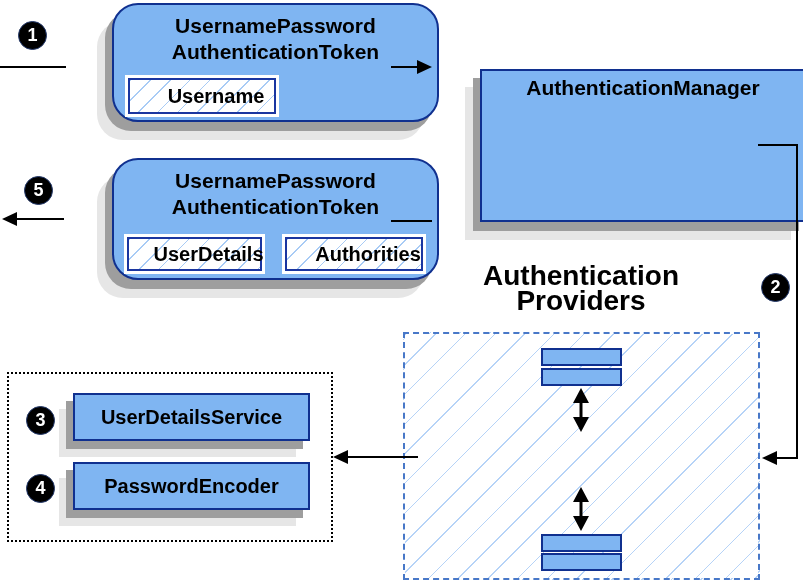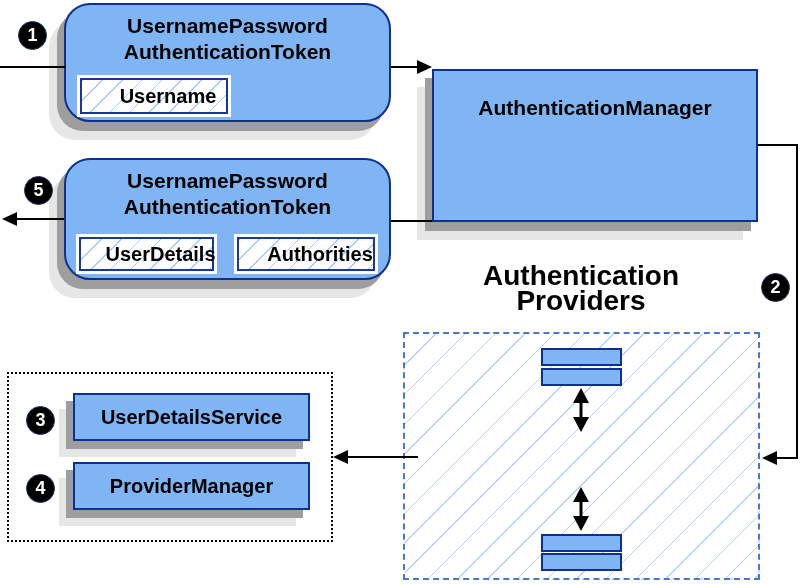--- a/index.html
+++ b/index.html
@@ -6,21 +6,21 @@
   .canvas{
     position:relative;width:803px;height:584px;overflow:hidden;background:#fff;
     font-family:"Liberation Sans",sans-serif;color:#000;
   }
   
   .node{
     position:absolute;box-sizing:border-box;
     background:#7FB5F2;border:2px solid #10308F;
     z-index:3;
   }
-  .big-shadow{box-shadow:-7px 9px 0 0 #9E9E9E,-15px 18px 0 0 #E6E6E6;}
+  .big-shadow{box-shadow:-7px 9px 0 0 #9E9E9E,-15px 18px 0 0 #E6E6E6;margin-left:48px;}
   .rounded{border-radius:26px;}
   .node-title{
     position:absolute;left:0;right:0;top:8px;text-align:center;
     font-weight:bold;font-size:21px;line-height:26px;
   }
   .center-label{
     display:flex;align-items:center;justify-content:center;
     font-weight:bold;font-size:21px;text-align:center;
   }
   
@@ -81,21 +81,21 @@
 
   <div class="node rounded big-shadow" style="left:64px;top:3px;width:327px;height:119px;">
     <div class="node-title">
       <span style="display:block;">UsernamePassword</span>
       <span style="display:block;">AuthenticationToken</span>
     </div>
     <div class="field hatch-sm" style="left:14px;top:73px;width:148px;height:36px;">Username</div>
   </div>
 
   <div class="node big-shadow" style="left:432px;top:69px;width:326px;height:153px;">
-    <div class="node-title" style="top:24px;">AuthenticationManager</div>
+    <div class="node-title" style="top:4px;">AuthenticationManager</div>
   </div>
 
   <div class="node rounded big-shadow" style="left:64px;top:158px;width:327px;height:122px;">
     <div class="node-title">
       <span style="display:block;">UsernamePassword</span>
       <span style="display:block;">AuthenticationToken</span>
     </div>
     <div class="field hatch-sm" style="left:13px;top:77px;width:135px;height:34px;">UserDetails</div>
     <div class="field hatch-sm" style="left:171px;top:77px;width:138px;height:34px;">Authorities</div>
   </div>
@@ -114,21 +114,21 @@
   <div class="bar" style="left:541px;top:534px;"></div>
   <div class="bar" style="left:541px;top:553px;"></div>
 
   <div class="dotted-area" style="left:7px;top:372px;width:326px;height:170px;"></div>
 
   <div class="node center-label" style="left:73px;top:393px;width:237px;height:48px;font-size:20px;box-shadow:-7px 8px 0 0 #9E9E9E,-14px 16px 0 0 #E6E6E6;align-items:center;">
     <span>UserDetailsService</span>
   </div>
 
   <div class="node center-label" style="left:73px;top:462px;width:237px;height:48px;font-size:20px;box-shadow:-7px 8px 0 0 #9E9E9E,-14px 16px 0 0 #E6E6E6;">
-    <span>ProviderManager</span>
+    <span>PasswordEncoder</span>
   </div>
 
   <svg class="connectors" width="803" height="584" viewBox="0 0 803 584">
 
     <line x1="0" y1="67" x2="66" y2="67" stroke="#000" stroke-width="2"></line>
 
     <g>
       <line x1="391" y1="67" x2="420" y2="67" stroke="#000" stroke-width="2"></line>
       <polygon points="432,67 417,60 417,74" fill="#000"></polygon>
     </g>

